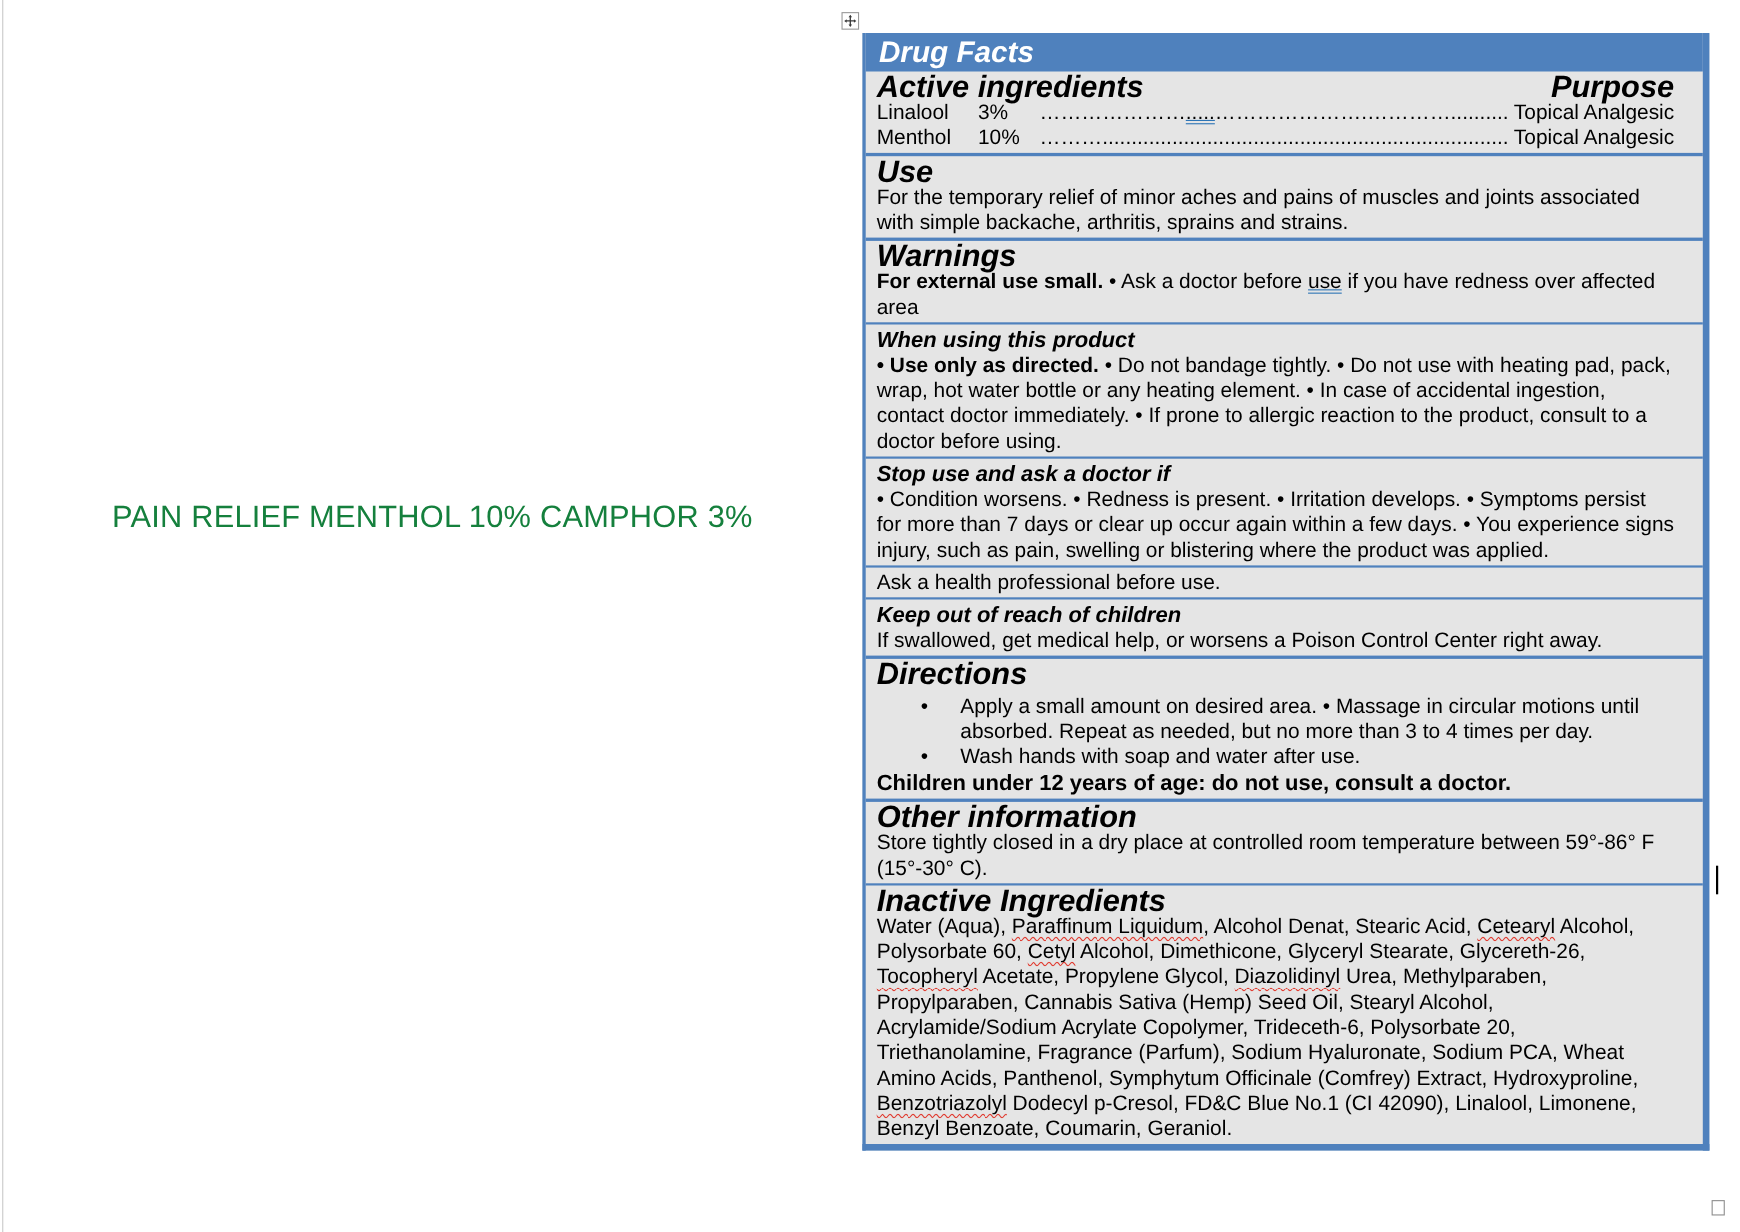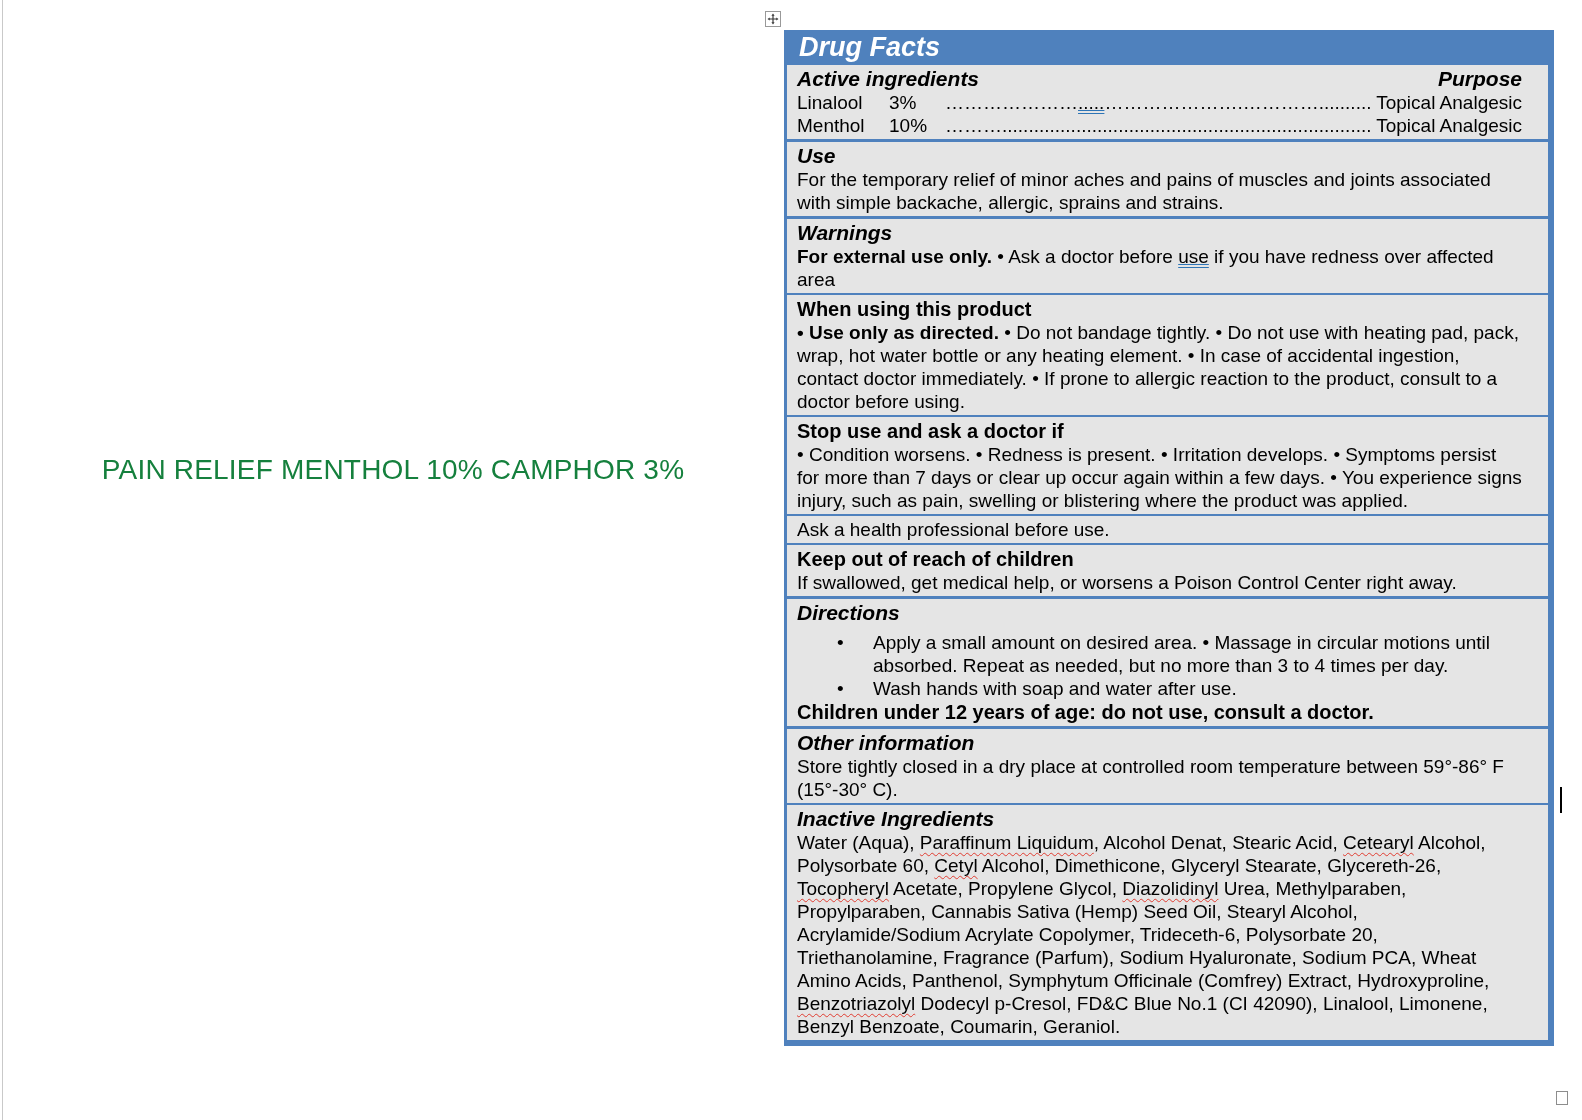--- a/index.html
+++ b/index.html
@@ -12,22 +12,22 @@
   .move-handle{position:absolute;left:765px;top:11px;width:16px;height:16px;border:1px solid #999;
           background:#fff;display:flex;align-items:center;justify-content:center;box-sizing:border-box;}
   
   .dftable{position:absolute;left:784px;top:30px;width:770px;box-sizing:border-box;background:#e5e5e5;
           border-left:3px solid #4F81BD;border-right:6px solid #4F81BD;border-bottom:6px solid #4F81BD;}
   .df-header{background:#4F81BD;color:#fff;font-weight:bold;font-style:italic;
           font-size:27px;height:35px;line-height:35px;padding-left:12px;}
   .sec{padding:2px 26px 2px 10px;}
   .bt2{border-top:2px solid #4F81BD;}
   .bt3{border-top:3px solid #4F81BD;}
-  .h-it{font-size:21px;font-weight:bold;font-style:italic;line-height:24px;display:block;}
-  .h-b{font-size:20px;font-weight:bold;line-height:24px;display:block;}
+  .h-it{font-size:28px;font-weight:bold;font-style:italic;line-height:24px;display:block;}
+  .h-b{font-size:20px;font-weight:bold;line-height:24px;display:block;font-style:italic;}
   .body-p{margin:0;font-size:19px;line-height:23px;}
   .b{font-weight:bold;}
   .u2{text-decoration-line:underline;text-decoration-style:double;text-decoration-color:#2E75B6;text-decoration-skip-ink:none;}
   .sq{text-decoration-line:underline;text-decoration-style:wavy;text-decoration-color:#e03c31;
       text-decoration-thickness:1px;text-underline-offset:3px;text-decoration-skip-ink:none;}
   .row-head{display:flex;justify-content:space-between;align-items:baseline;}
   .ing-row{display:flex;font-size:19px;line-height:23px;white-space:nowrap;align-items:baseline;}
   .ing-name{width:92px;flex:0 0 auto;}
   .ing-pct{width:56px;flex:0 0 auto;}
   .leader{flex:1 1 auto;overflow:hidden;}
@@ -72,26 +72,26 @@
       <div class="ing-row">
         <span class="ing-name">Menthol</span>
         <span class="ing-pct">10%</span>
         <span class="leader"><span>……….....................................................................................................................</span></span>
         <span class="ing-purpose">Topical Analgesic</span>
       </div>
     </div>
 
     <div class="sec bt3">
       <span class="h-it">Use</span>
-      <p class="body-p">For the temporary relief of minor aches and pains of muscles and joints associated with simple backache, allergic, sprains and strains.</p>
+      <p class="body-p">For the temporary relief of minor aches and pains of muscles and joints associated with simple backache, arthritis, sprains and strains.</p>
     </div>
 
     <div class="sec bt3">
       <span class="h-it">Warnings</span>
-      <p class="body-p"><span class="b">For external use only.</span><span> • Ask a doctor before </span><span class="u2">use</span><span> if you have redness over affected area</span></p>
+      <p class="body-p"><span class="b">For external use small.</span><span> • Ask a doctor before </span><span class="u2">use</span><span> if you have redness over affected area</span></p>
     </div>
 
     <div class="sec bt2">
       <span class="h-b">When using this product</span>
       <p class="body-p"><span class="b">• Use only as directed.</span><span> • Do not bandage tightly. • Do not use with heating pad, pack, wrap, hot water bottle or any heating element. • In case of accidental ingestion, contact doctor immediately. • If prone to allergic reaction to the product, consult to a doctor before using.</span></p>
     </div>
 
     <div class="sec bt2">
       <span class="h-b">Stop use and ask a doctor if</span>
       <p class="body-p"><span>• Condition worsens. • Redness is present. • Irritation develops. • Symptoms persist for more than 7 days or clear up occur again within a few days. • You experience signs injury, such as pain, swelling or blistering where the product was applied.</span></p>

